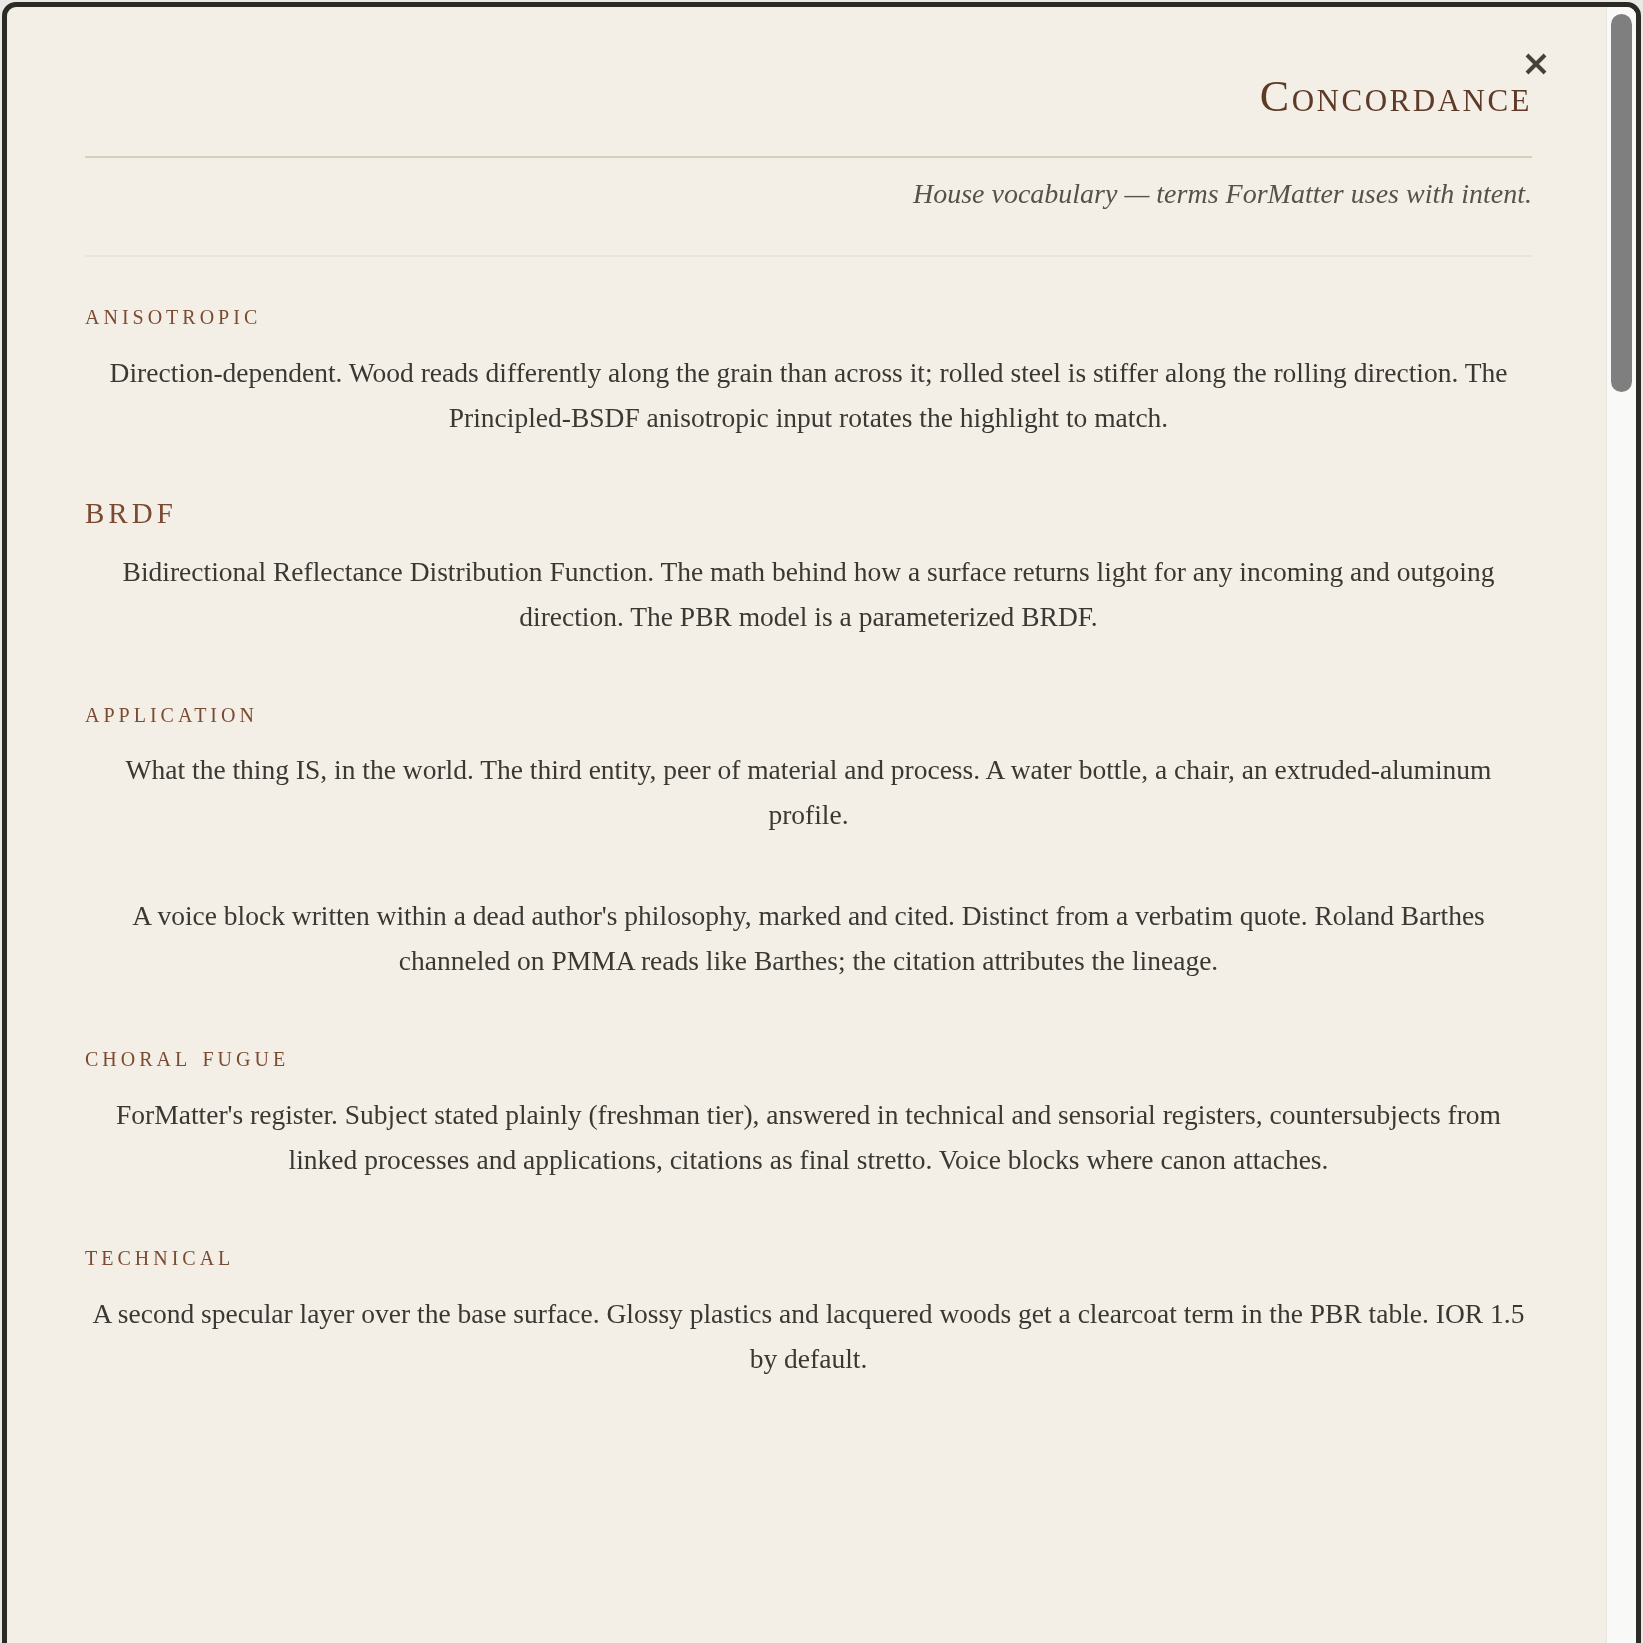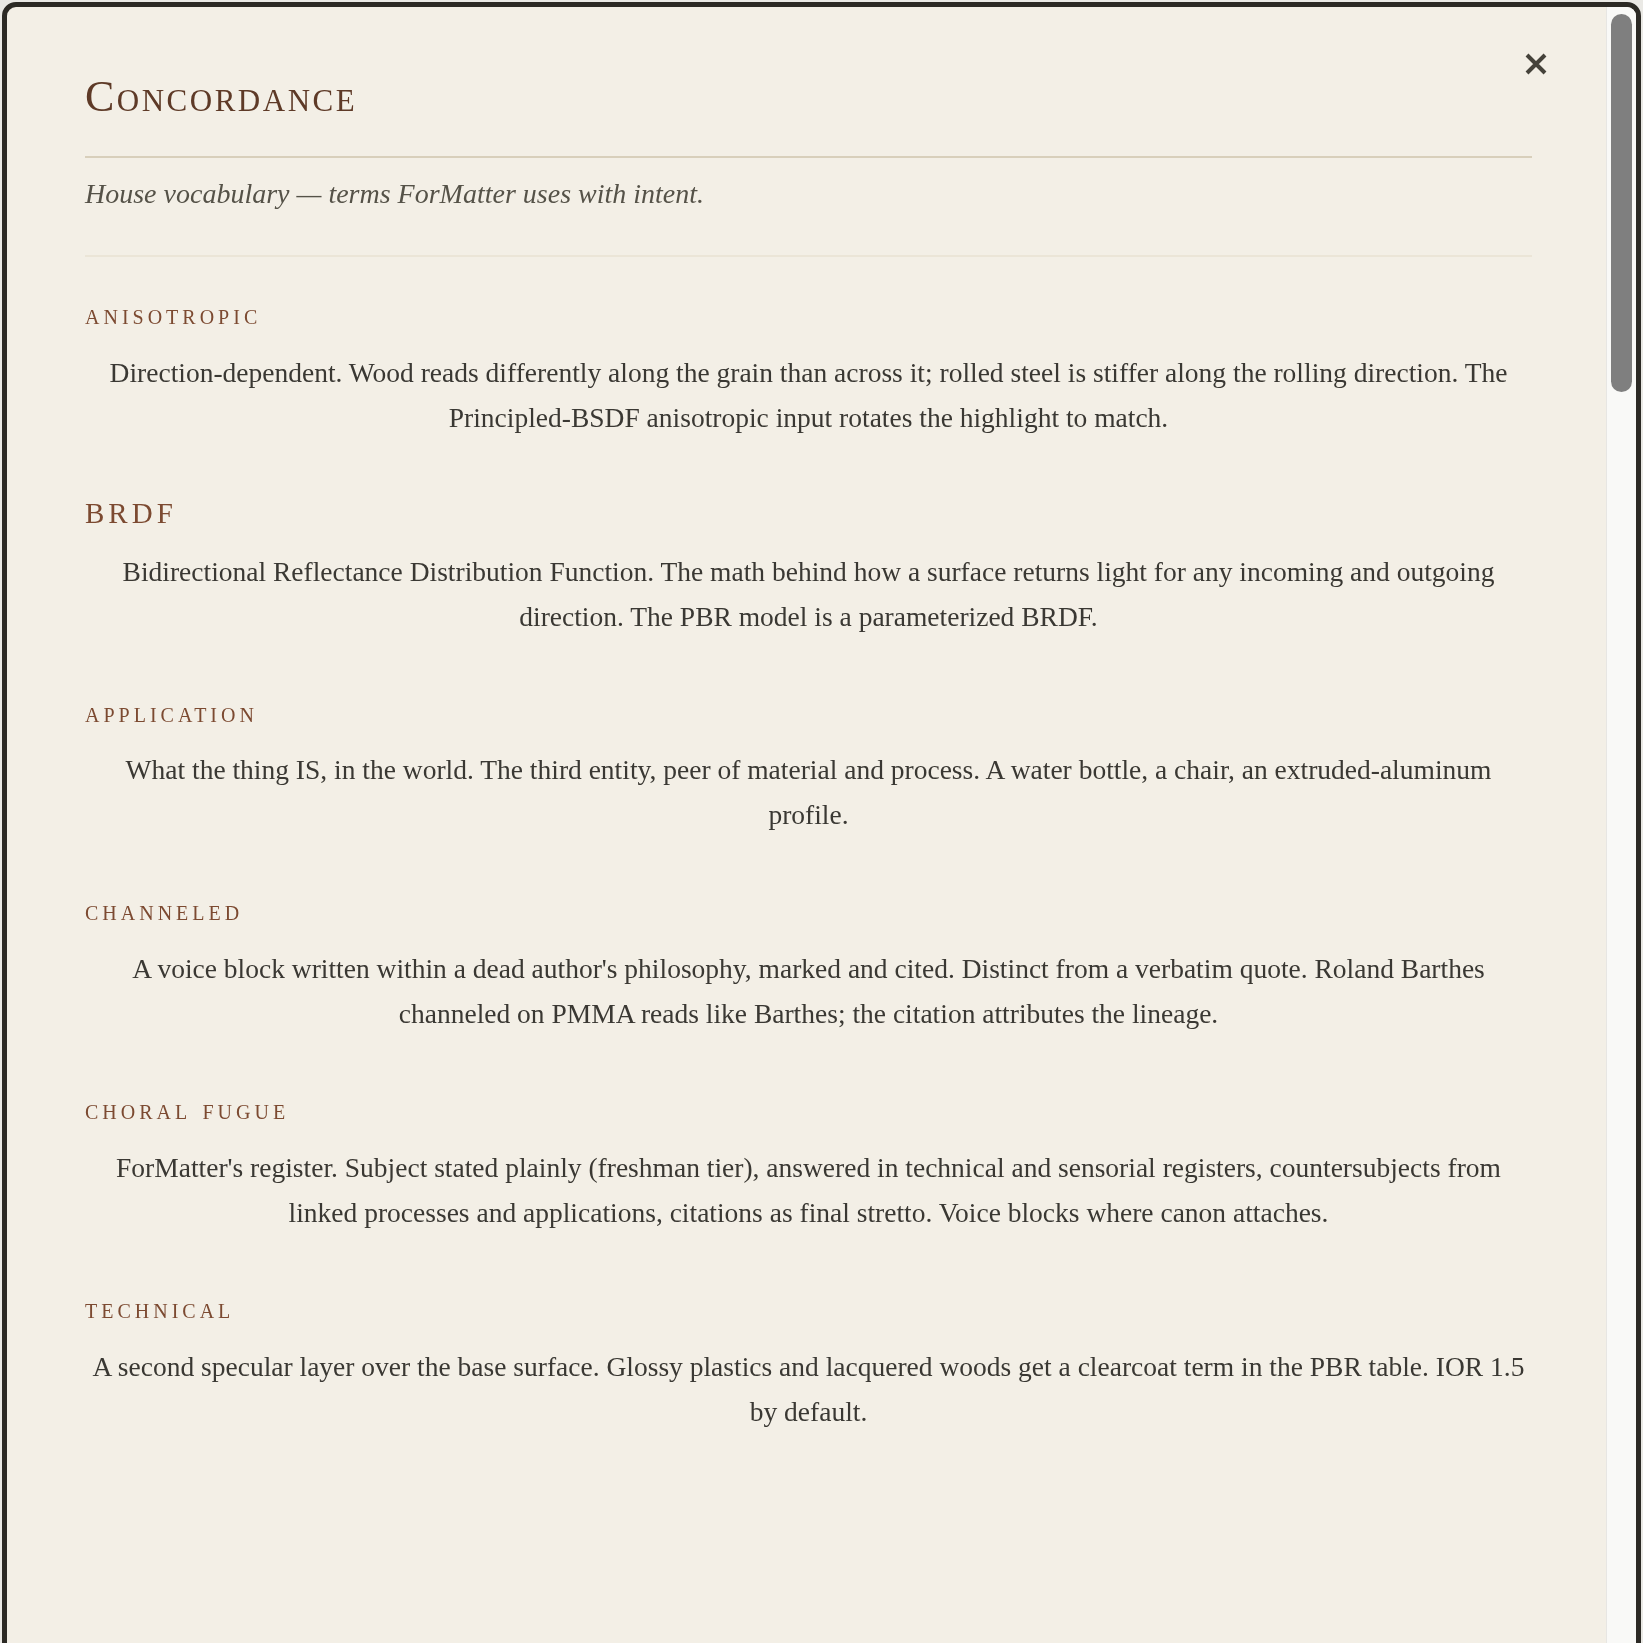--- a/index.html
+++ b/index.html
@@ -60,32 +60,34 @@
     padding: 64px 104px 60px 78px;
   }
   .title {
     margin: 0;
     font-size: 44px;
     font-weight: 400;
     font-variant: small-caps;
     letter-spacing: 2.5px;
     line-height: 1.2;
     color: #5e3a27;
+    text-align: right;
   }
   .rule-strong {
     border: none;
     border-top: 2px solid #d8cfbb;
     margin: 32px 0 0 0;
   }
   .subtitle {
     margin: 16px 0 0 0;
     font-style: italic;
     font-size: 28px;
     line-height: 1.4;
     color: #555248;
+    text-align: right;
   }
   .rule-light {
     border: none;
     border-top: 2px solid #ebe5d7;
     margin: 42px 0 0 0;
   }
   .glossary {
     margin-top: 40px;
   }
   .term {
@@ -135,21 +137,20 @@
     <h2 class="term">BRDF</h2>
     <p class="definition">Bidirectional Reflectance Distribution Function. The math behind how a surface returns light for any incoming and outgoing direction. The PBR model is a parameterized BRDF.</p>
   </div>
 
   <div class="entry">
     <h2 class="term">application</h2>
     <p class="definition">What the thing IS, in the world. The third entity, peer of material and process. A water bottle, a chair, an extruded-aluminum profile.</p>
   </div>
 
   <div class="entry">
-    <h2 class="term">channeled</h2>
     <p class="definition">A voice block written within a dead author's philosophy, marked and cited. Distinct from a verbatim quote. Roland Barthes channeled on PMMA reads like Barthes; the citation attributes the lineage.</p>
   </div>
 
   <div class="entry">
     <h2 class="term">choral fugue</h2>
     <p class="definition">ForMatter's register. Subject stated plainly (freshman tier), answered in technical and sensorial registers, countersubjects from linked processes and applications, citations as final stretto. Voice blocks where canon attaches.</p>
   </div>
 
   <div class="entry">
     <h2 class="term">technical</h2>

